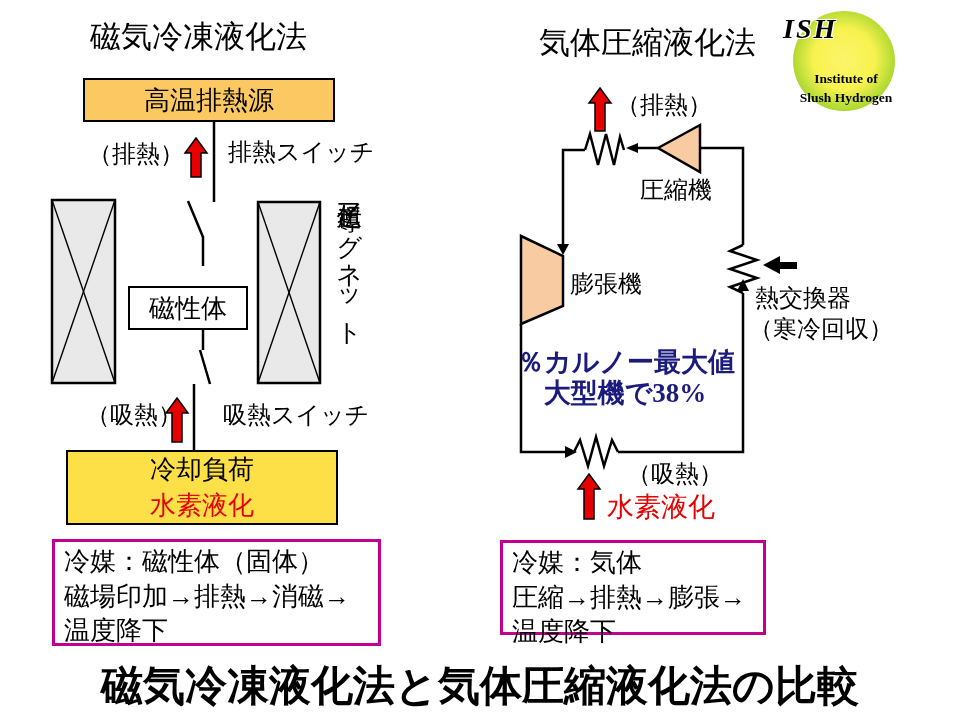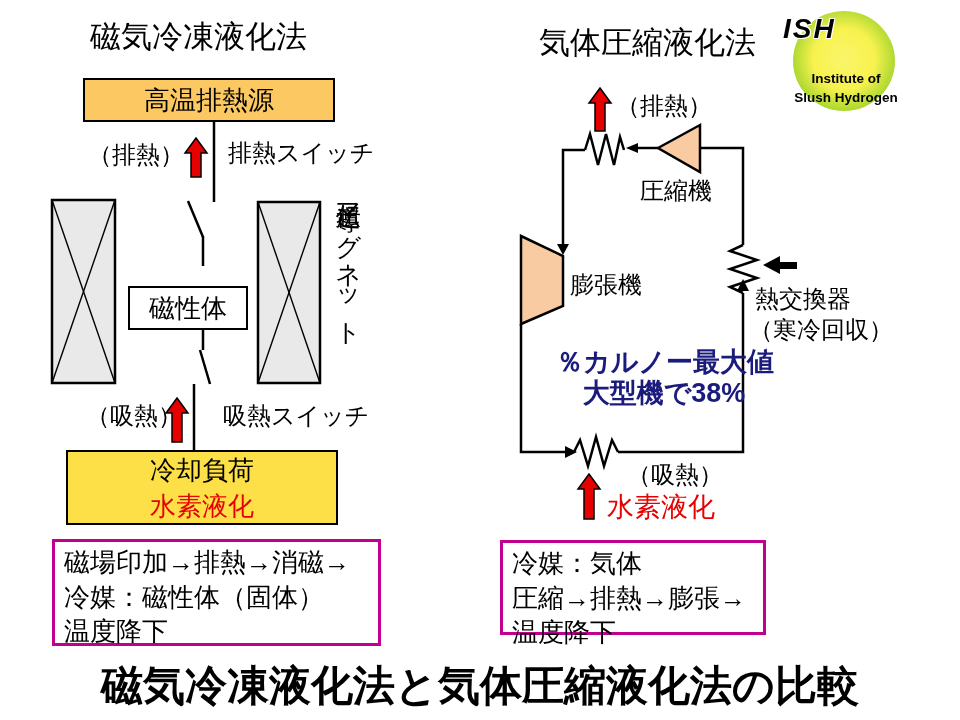--- a/index.html
+++ b/index.html
@@ -1,18 +1,18 @@
 <!DOCTYPE html>
 <html><head>
 <meta charset="utf-8">
 <style>
   html,body{margin:0;padding:0;background:#ffffff;}
   #slide{
     position:relative;width:960px;height:720px;background:#ffffff;overflow:hidden;
-    font-family:Liberation Sans, sans-serif;color:#000;
+    font-family:Liberation Serif, serif;color:#000;
   }
   svg.layer{position:absolute;left:0;top:0;z-index:1;}
   .txt{position:absolute;z-index:3;font-size:24px;line-height:1.15;white-space:nowrap;}
   .title{font-size:31px;}
   .box{position:absolute;z-index:2;box-sizing:border-box;border:2.5px solid #000;
        display:flex;align-items:center;justify-content:center;flex-direction:column;
        font-size:26px;text-align:center;}
   .heat-source{background:#fbc861;}
   .magbody{background:#ffffff;}
   .load{background:#fde047;line-height:36px;}
@@ -106,35 +106,35 @@
 
   <div class="txt" style="left:86px;top:402px;">（吸熱）</div>
   <div class="txt" style="left:223px;top:402px;">吸熱スイッチ</div>
 
   <div class="box load" style="left:66px;top:450px;width:272px;height:75px;">
     <span>冷却負荷</span>
     <span class="red">水素液化</span>
   </div>
 
   <div class="note" style="left:52px;top:539px;width:329px;height:107px;">
+    <div>冷媒：磁性体（固体）</div>
     <div>磁場印加→排熱→消磁→</div>
-    <div>冷媒：磁性体（固体）</div>
     <div>温度降下</div>
   </div>
 
   <div class="txt title" style="left:539px;top:25px;">気体圧縮液化法</div>
 
   <div class="txt" style="left:616px;top:92px;">（排熱）</div>
   <div class="txt" style="left:640px;top:177px;">圧縮機</div>
   <div class="txt" style="left:570px;top:271px;text-align:right;">膨張機</div>
 
   <div class="txt" style="left:755px;top:285px;">熱交換器</div>
   <div class="txt" style="left:749px;top:316px;">（寒冷回収）</div>
 
-  <div class="txt carnot" style="left:556px;top:347px;width:216px;">
+  <div class="txt carnot" style="left:517px;top:347px;width:216px;">
     <div>％カルノー最大値</div>
     <div>大型機で38%</div>
   </div>
 
   <div class="txt" style="left:627px;top:461px;">（吸熱）</div>
   <div class="txt redtxt" style="left:607px;top:492px;">水素液化</div>
 
   <div class="note" style="left:500px;top:540px;width:266px;height:95px;">
     <div>冷媒：気体</div>
     <div>圧縮→排熱→膨張→</div>

